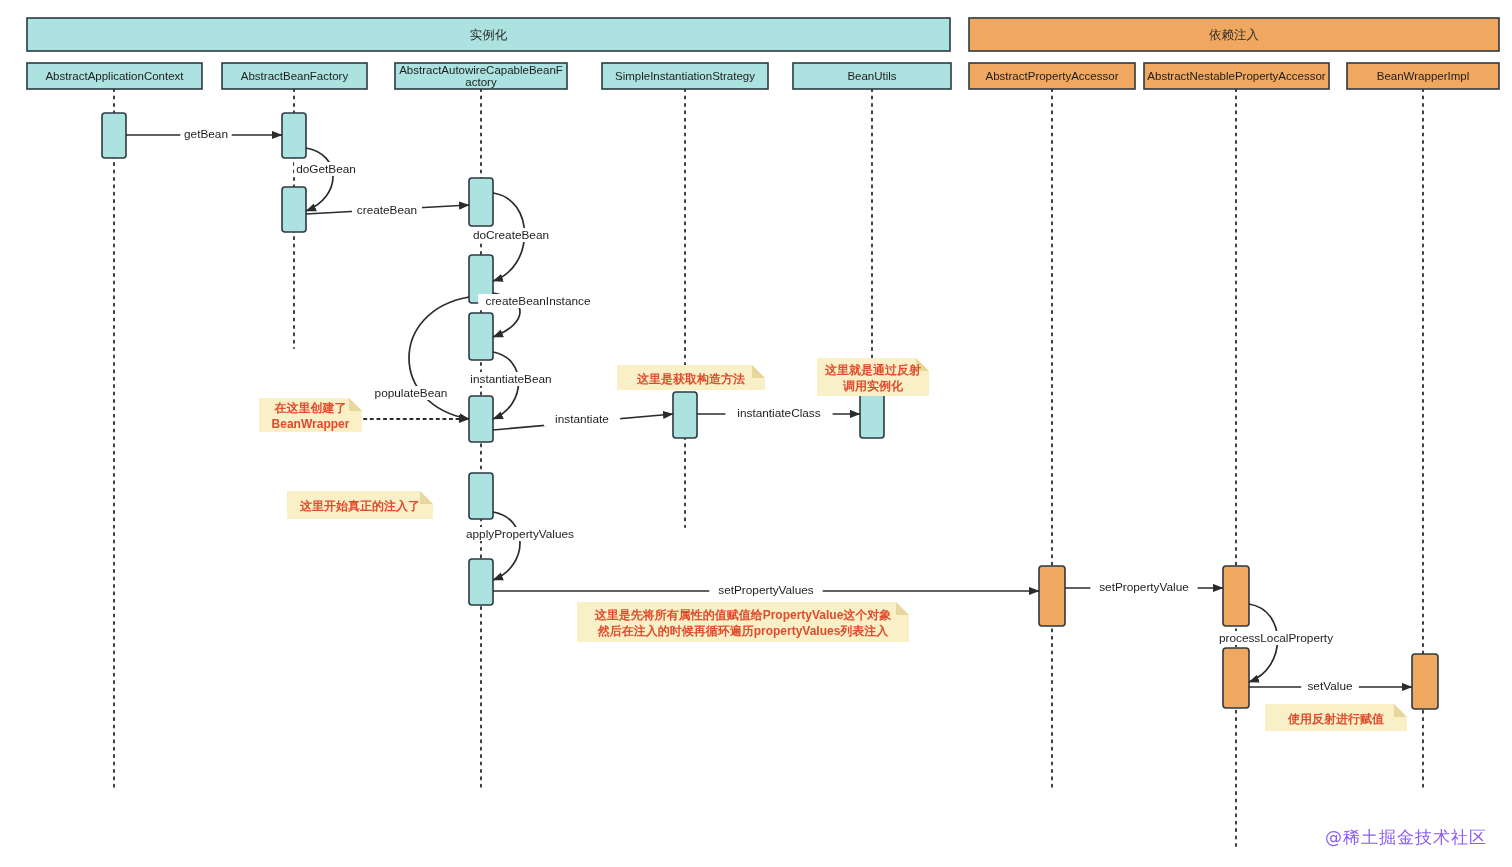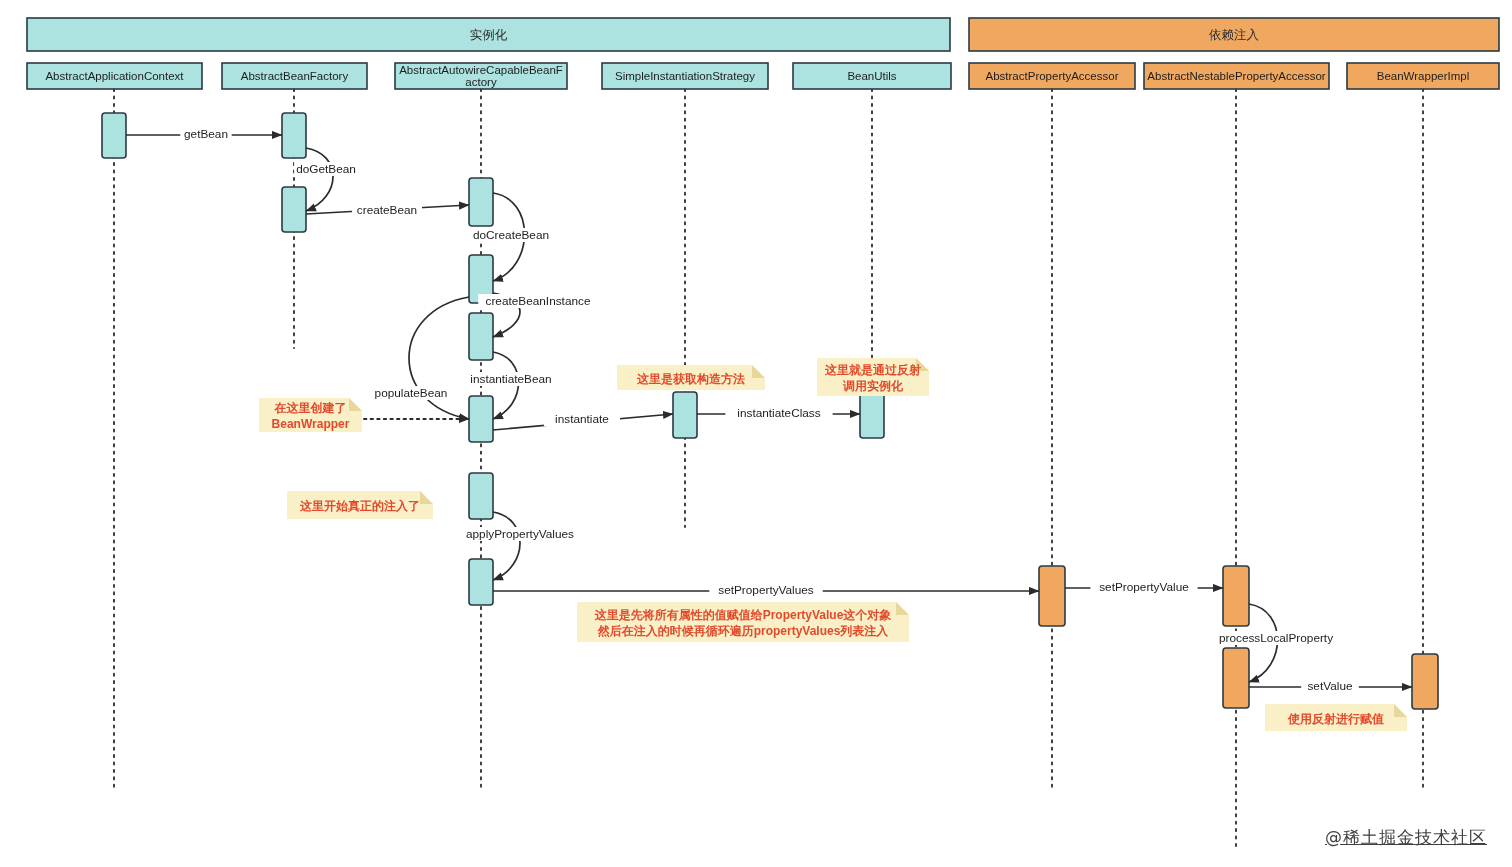--- a/index.html
+++ b/index.html
@@ -249,14 +249,14 @@
           <text x="736" y="619" class="note-text note-text-sm">这里是先将所有属性的值赋值给PropertyValue这个对象</text>
           <text x="736" y="635" class="note-text note-text-sm">然后在注入的时候再循环遍历propertyValues列表注入</text>
         </g>
         <g>
           <path d="M 1258,704 L 1387,704 L 1400,717 L 1400,731 L 1258,731 Z" class="note-body"></path>
           <path d="M 1387,704 L 1400,717 L 1387,717 Z" class="note-fold"></path>
           <text x="1329" y="722.5" class="note-text note-text-sm">使用反射进行赋值</text>
         </g>
       </g>
   </svg>
-  <div class="watermark" style="left: 1318px; top: 826px; color: #404040; text-decoration: underline;">@稀土掘金技术社区</div>
+  <div class="watermark" style="left: 1318px; top: 826px; color: #8b5cf6;">@稀土掘金技术社区</div>
 </div>
 
 </body></html>

